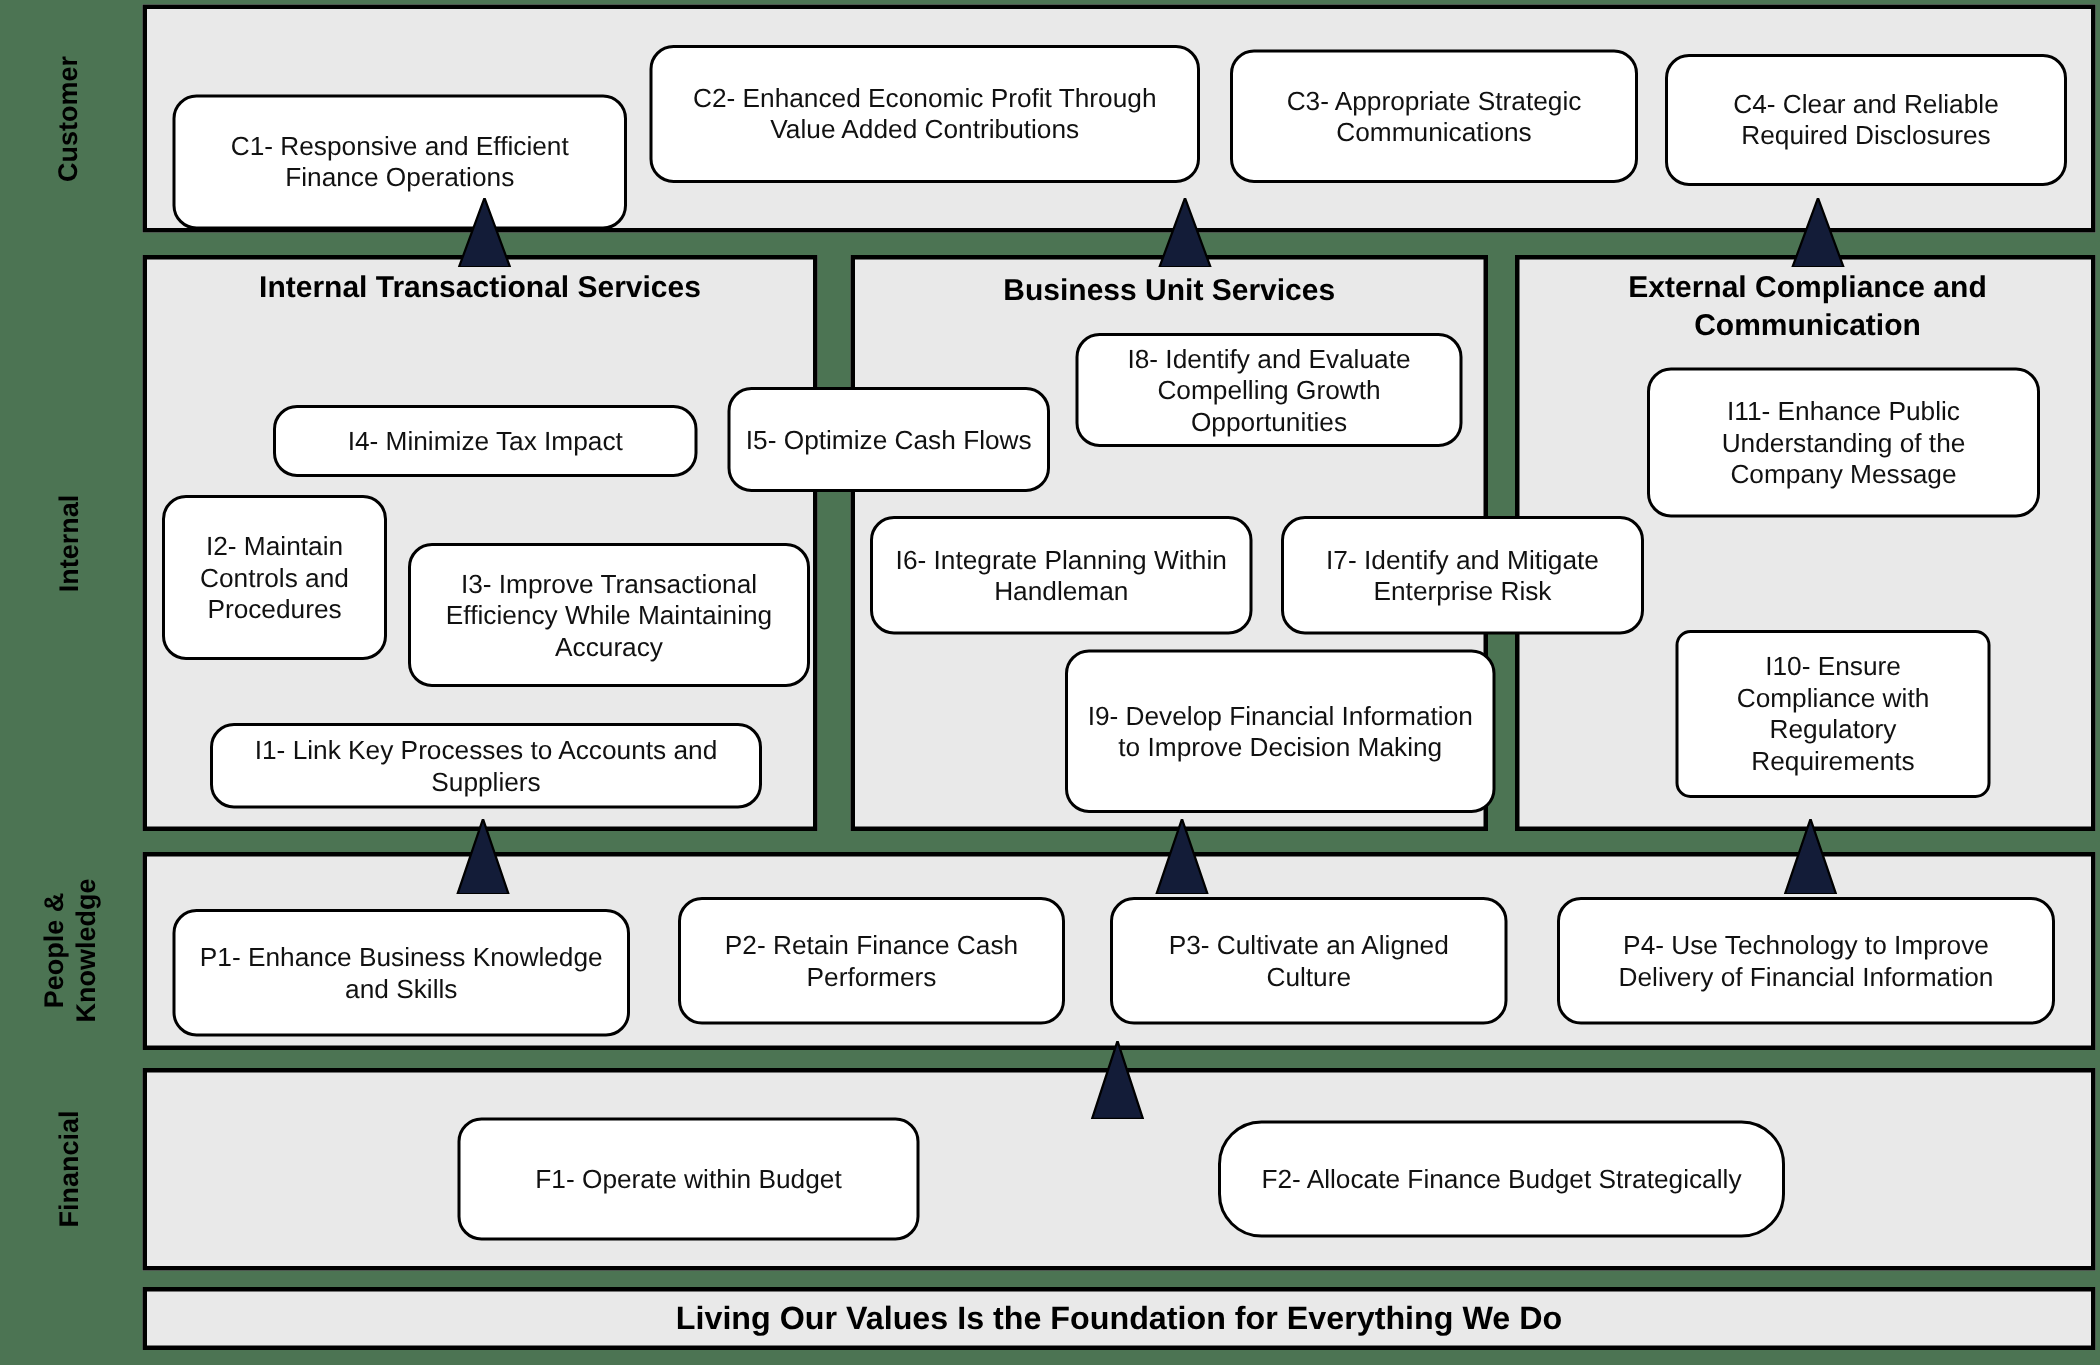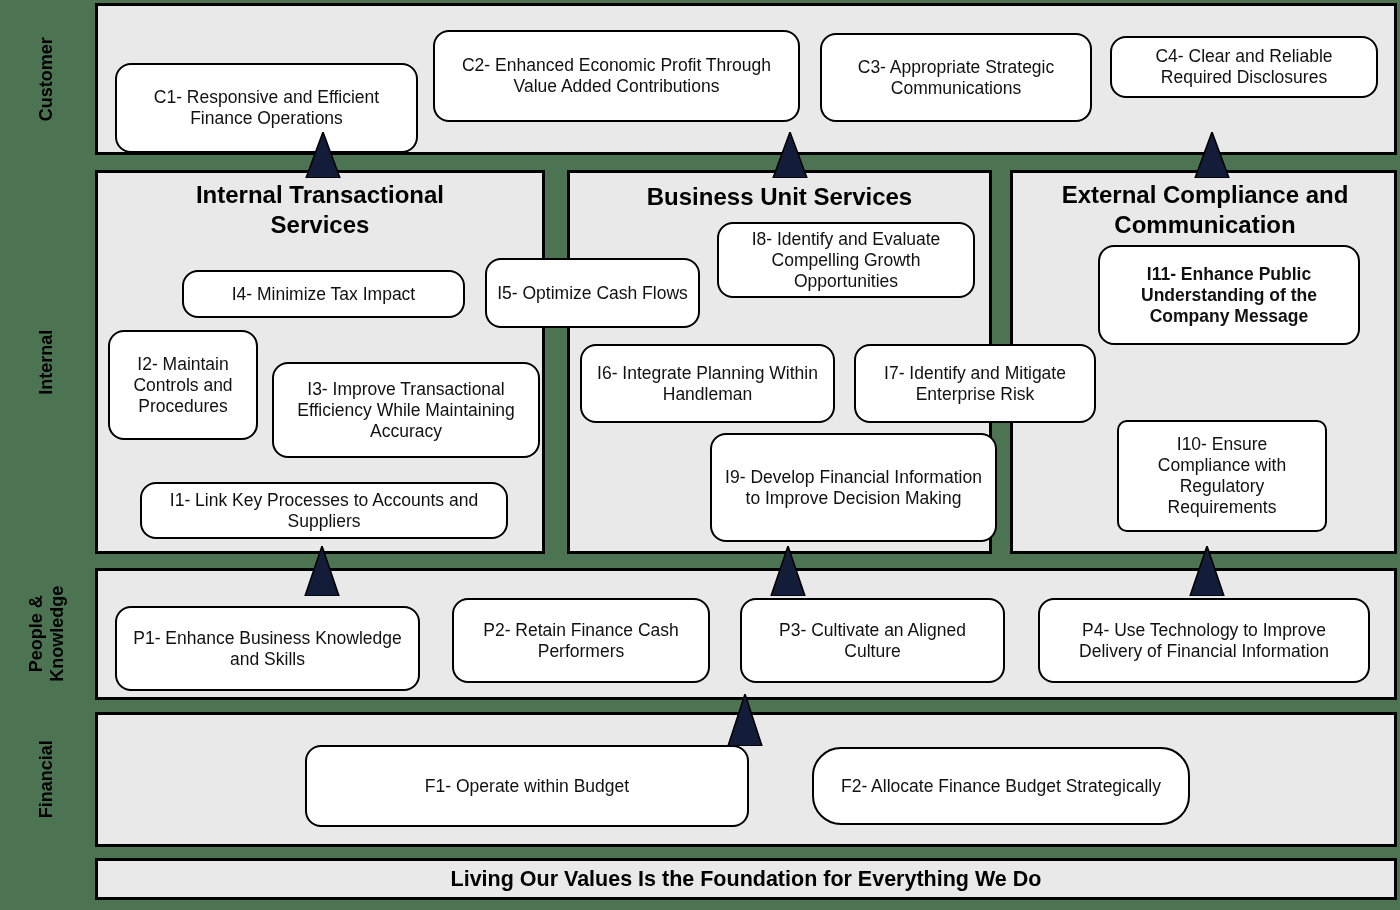--- a/index.html
+++ b/index.html
@@ -14,21 +14,21 @@
   }
   .box{
     position:absolute;background:#FFFFFF;border:2.5px solid #000;
     border-radius:16px;box-sizing:border-box;z-index:5;
     display:flex;align-items:center;justify-content:center;
     text-align:center;padding:4px 10px;
     font-size:17.5px;line-height:1.2;color:#111;
   }
   .ptitle{
     position:absolute;z-index:4;text-align:center;
-    font-weight:bold;font-size:24px;line-height:1.25;color:#000;
+    font-weight:bold;font-size:20px;line-height:1.25;color:#000;
   }
   .rowlabel-cell{
     position:absolute;left:0;width:93px;z-index:2;
     display:flex;align-items:center;justify-content:center;
   }
   .rowlabel{
     transform:rotate(-90deg);white-space:pre-line;text-align:center;
     font-weight:bold;font-size:18px;line-height:1.15;color:#000;
   }
   .arrow{position:absolute;z-index:6;width:36px;height:50px;}
@@ -56,21 +56,21 @@
 Knowledge</div>
   </div>
   <div class="rowlabel-cell" style="top:712px;height:135px;">
     <div class="rowlabel">Financial</div>
   </div>
 
   <div class="panel" style="left:95px;top:3px;width:1302px;height:152px;"></div>
   <div class="box" style="left:115px;top:35px;width:303px;height:90px;margin-top:28px;">C1- Responsive and Efficient Finance Operations</div>
   <div class="box" style="left:433px;top:30px;width:367px;height:92px;">C2- Enhanced Economic Profit Through Value Added Contributions</div>
   <div class="box" style="left:820px;top:33px;width:272px;height:89px;">C3- Appropriate Strategic Communications</div>
-  <div class="box" style="left:1110px;top:36px;width:268px;height:62px;">C4- Clear and Reliable Required Disclosures</div>
+  <div class="box" style="left:1110px;top:36px;width:268px;height:88px;">C4- Clear and Reliable Required Disclosures</div>
 
   <div class="arrow" style="left:305px;top:132px;height:46px;">
     <svg viewBox="0 0 36 50" preserveAspectRatio="none">
         <polygon points="18,0 35,50 1,50" fill="#131C38" stroke="#000" stroke-width="1.5"></polygon>
       </svg>
   </div>
   <div class="arrow" style="left:772px;top:132px;height:46px;">
     <svg viewBox="0 0 36 50" preserveAspectRatio="none">
         <polygon points="18,0 35,50 1,50" fill="#131C38" stroke="#000" stroke-width="1.5"></polygon>
       </svg>
@@ -93,21 +93,21 @@
   <div class="box" style="left:485px;top:258px;width:215px;height:70px;">I5- Optimize Cash Flows</div>
   <div class="box" style="left:108px;top:330px;width:150px;height:110px;">I2- Maintain Controls and Procedures</div>
   <div class="box" style="left:272px;top:362px;width:268px;height:96px;">I3- Improve Transactional Efficiency While Maintaining Accuracy</div>
   <div class="box" style="left:140px;top:482px;width:368px;height:57px;">I1- Link Key Processes to Accounts and Suppliers</div>
 
   <div class="box" style="left:717px;top:222px;width:258px;height:76px;">I8- Identify and Evaluate Compelling Growth Opportunities</div>
   <div class="box" style="left:580px;top:344px;width:255px;height:79px;">I6- Integrate Planning Within Handleman</div>
   <div class="box" style="left:854px;top:344px;width:242px;height:79px;">I7- Identify and Mitigate Enterprise Risk</div>
   <div class="box" style="left:710px;top:433px;width:287px;height:109px;">I9- Develop Financial Information to Improve Decision Making</div>
 
-  <div class="box" style="left:1098px;top:245px;width:262px;height:100px;font-weight:bold;">I11- Enhance Public Understanding of the Company Message</div>
+  <div class="box" style="left:1098px;top:245px;width:262px;height:100px;">I11- Enhance Public Understanding of the Company Message</div>
   <div class="box" style="left:1117px;top:420px;width:210px;height:112px;border-radius:10px;">I10- Ensure Compliance with Regulatory Requirements</div>
 
   <div class="arrow" style="left:304px;top:546px;">
     <svg viewBox="0 0 36 50" preserveAspectRatio="none">
         <polygon points="18,0 35,50 1,50" fill="#131C38" stroke="#000" stroke-width="1.5"></polygon>
       </svg>
   </div>
   <div class="arrow" style="left:770px;top:546px;">
     <svg viewBox="0 0 36 50" preserveAspectRatio="none">
         <polygon points="18,0 35,50 1,50" fill="#131C38" stroke="#000" stroke-width="1.5"></polygon>
@@ -125,20 +125,20 @@
   <div class="box" style="left:740px;top:598px;width:265px;height:85px;">P3- Cultivate an Aligned Culture</div>
   <div class="box" style="left:1038px;top:598px;width:332px;height:85px;">P4- Use Technology to Improve Delivery of Financial Information</div>
 
   <div class="arrow" style="left:727px;top:694px;height:52px;">
     <svg viewBox="0 0 36 50" preserveAspectRatio="none">
         <polygon points="18,0 35,50 1,50" fill="#131C38" stroke="#000" stroke-width="1.5"></polygon>
       </svg>
   </div>
 
   <div class="panel" style="left:95px;top:712px;width:1302px;height:135px;"></div>
-  <div class="box" style="left:305px;top:745px;width:444px;height:82px;">F1- Operate within Budget</div>
+  <div class="box" style="left:305px;top:745px;width:308px;height:82px;">F1- Operate within Budget</div>
   <div class="box" style="left:812px;top:747px;width:378px;height:78px;border-radius:29px;">F2- Allocate Finance Budget Strategically</div>
 
   <div class="banner" style="left:95px;top:858px;width:1302px;height:42px;">
     <span>Living Our Values Is the Foundation for Everything We Do</span>
   </div>
 
 </div>
 
 </body></html>

